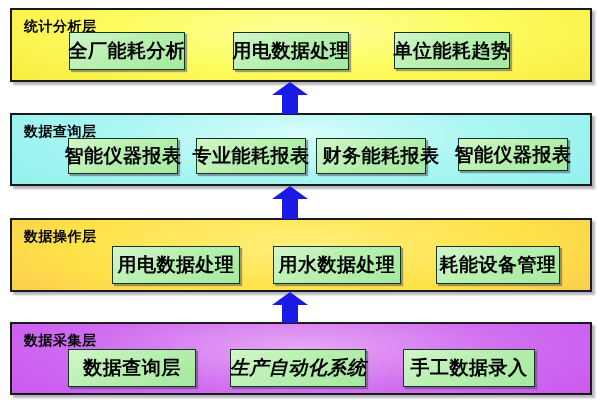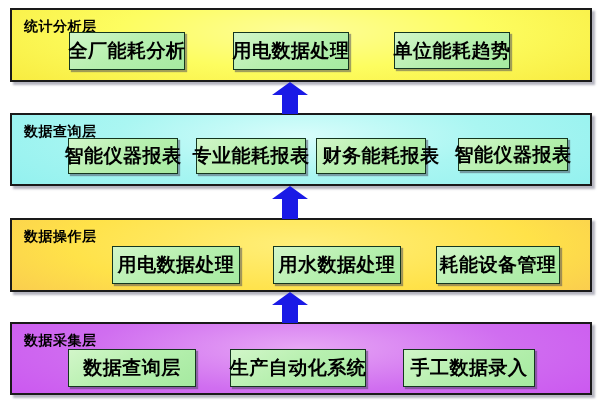--- a/index.html
+++ b/index.html
@@ -101,21 +101,21 @@
   <div class="layer layer-gold" id="layer-2" style="left: 10px; top: 218px; width: 582px; height: 74px;">
     <div class="layer-title">数据操作层</div>
     <div class="node" id="n-2-0" style="left: 100px; top: 26px; width: 128px; height: 38px;">用电数据处理</div>
     <div class="node" id="n-2-1" style="left: 261px; top: 26px; width: 128px; height: 38px;">用水数据处理</div>
     <div class="node" id="n-2-2" style="left: 424px; top: 26px; width: 124px; height: 38px;">耗能设备管理</div>
   </div>
 
   <div class="layer layer-magenta" id="layer-3" style="left: 10px; top: 322px; width: 582px; height: 73px;">
     <div class="layer-title">数据采集层</div>
     <div class="node" id="n-3-0" style="left: 56px; top: 25px; width: 128px; height: 38px;">数据查询层</div>
-    <div class="node" id="n-3-1" style="left: 218px; top: 25px; width: 136px; height: 38px;">生产自动化系统</div>
+    <div class="node" id="n-3-1" style="left: 218px; top: 25px; width: 136px; height: 38px; font-style: italic;">生产自动化系统</div>
     <div class="node" id="n-3-2" style="left: 391px; top: 25px; width: 132px; height: 38px;">手工数据录入</div>
   </div>
 
   <div class="arrow" id="arrow-0" style="left: 271px; top: 292px; width: 38px; height: 31px;">
     <svg viewBox="0 0 38 31" width="38" height="31" preserveAspectRatio="none">
       <polygon points="19,0 37,13 27,13 27,31 11,31 11,13 1,13" fill="#1a1ae6"></polygon>
     </svg>
   </div>
   <div class="arrow" id="arrow-1" style="left: 271px; top: 186px; width: 38px; height: 33px;">
     <svg viewBox="0 0 38 33" width="38" height="33" preserveAspectRatio="none">

